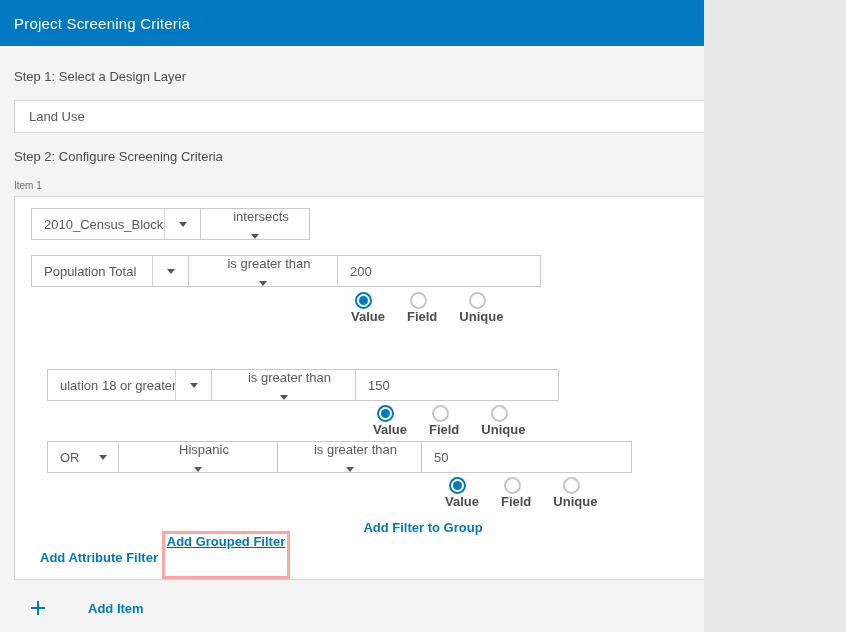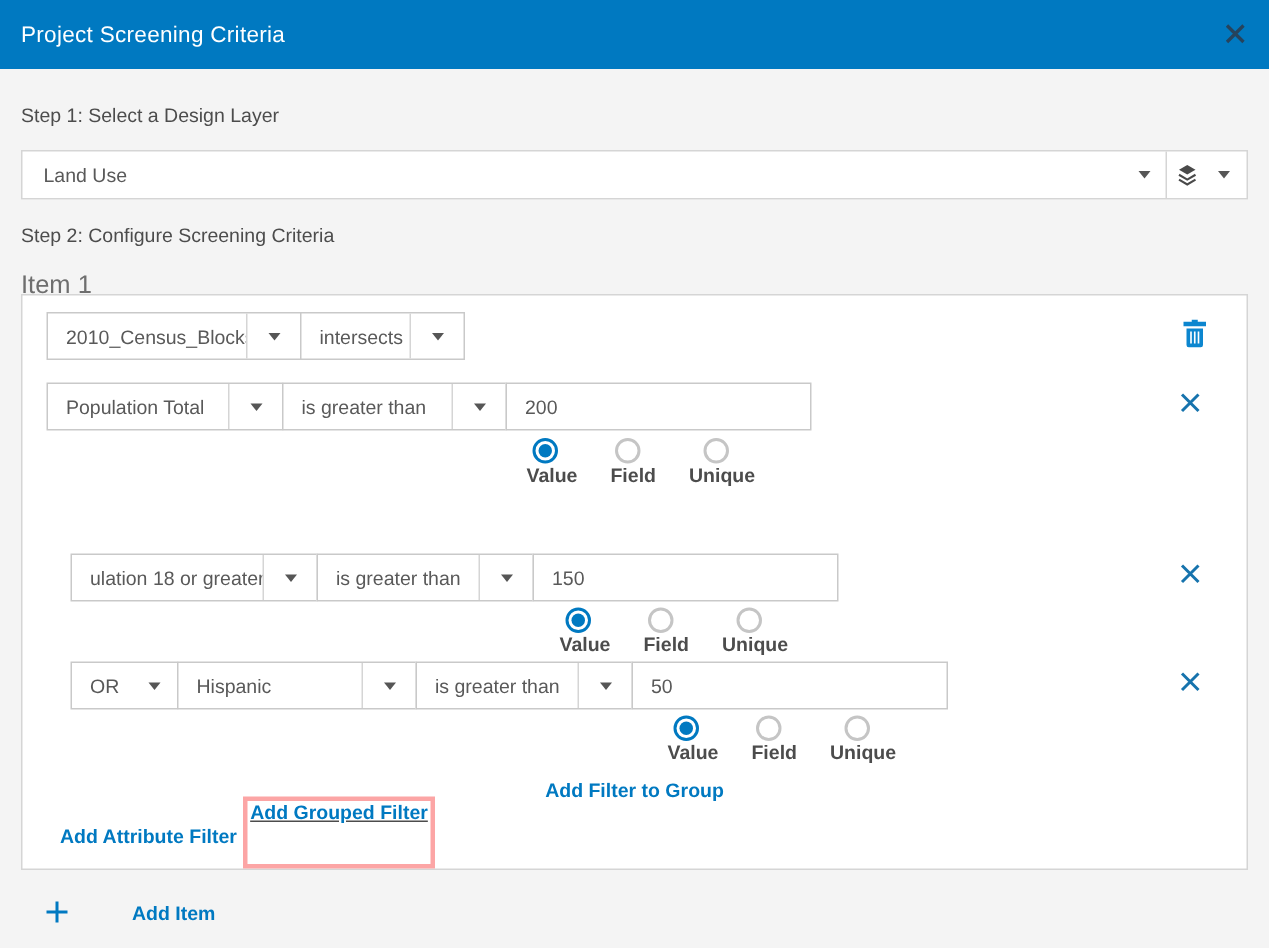--- a/index.html
+++ b/index.html
@@ -1,34 +1,34 @@
 <!DOCTYPE html>
 <html><head>
 <meta charset="utf-8">
 <style>
   * { margin:0; padding:0; box-sizing:border-box; }
   html,body { background:#e9e9e9; }
   .screen {
-    width:846px; height:632px; position:relative; overflow:hidden;
+    width:704px; height:632px; position:relative; overflow:hidden;
     background:#f4f4f4;
     font-family:"Liberation Sans", sans-serif;
     color:#4c4c4c;
   }
 
   
   .hdr {
     position:absolute; left:0; top:0; width:846px; height:46px;
     background:#0079c1; display:flex; align-items:center;
   }
   .hdr-title { color:#ffffff; font-size:15px; font-weight:400; letter-spacing:.2px; padding-left:14px; }
   .hdr-close { position:absolute; right:14px; top:14px; width:17px; height:17px; cursor:pointer; display:flex; align-items:center; justify-content:center; }
 
   
   .step-label { position:absolute; left:14px; font-size:13px; font-weight:400; color:#4c4c4c; }
-  .item-label { position:absolute; left:14px; top:180px; font-size:17px; color:#6e6e6e; }
+  .item-label { position:absolute; left:14px; top:180px; font-size:10px; color:#6e6e6e; }
 
   
   .layer-bar {
     position:absolute; left:14px; top:100px; width:818px; height:33px;
     background:#fff; border:1px solid #d5d5d5; cursor:pointer;
   }
   .layer-bar .val { position:absolute; left:14px; top:8px; font-size:13px; color:#595959; }
   .caret { width:0; height:0; border-left:4.5px solid transparent; border-right:4.5px solid transparent; border-top:5.5px solid #565656; display:inline-block; }
   .layer-bar .c1 { position:absolute; right:64px; top:13px; }
   .layer-bar .vsep { position:absolute; right:53px; top:0; width:1px; height:100%; background:#d5d5d5; }
@@ -41,21 +41,21 @@
     background:#fff; border:1px solid #d5d5d5;
   }
 
   
   .dd, .tin {
     height:32px; background:#fff; border:1px solid #c9c9c9;
     display:inline-flex; align-items:center; font-size:13px; color:#595959;
     vertical-align:top;
   }
   .dd { cursor:pointer; }
-  .dd + .dd, .dd + .tin { margin-left:-1px; }
+  .dd + .dd, .dd + .tin { margin-left:-1px;flex-direction:column; }
   .dd .txt { padding-left:12px; flex:1; white-space:nowrap; overflow:hidden; }
   .dd .sep { width:1px; align-self:stretch; background:#d5d5d5; }
   .dd .cbox { width:35px; display:flex; align-items:center; justify-content:center; }
   .dd.plain .cbox { width:30px; }
   .tin { border:1px solid #c9c9c9; padding-left:12px; font-size:13px; color:#595959; outline:none; font-family:"Liberation Sans",sans-serif; }
 
   .row { position:absolute; display:flex; }
 
   
   .radio-row { position:absolute; display:flex; align-items:center; height:17px; }

